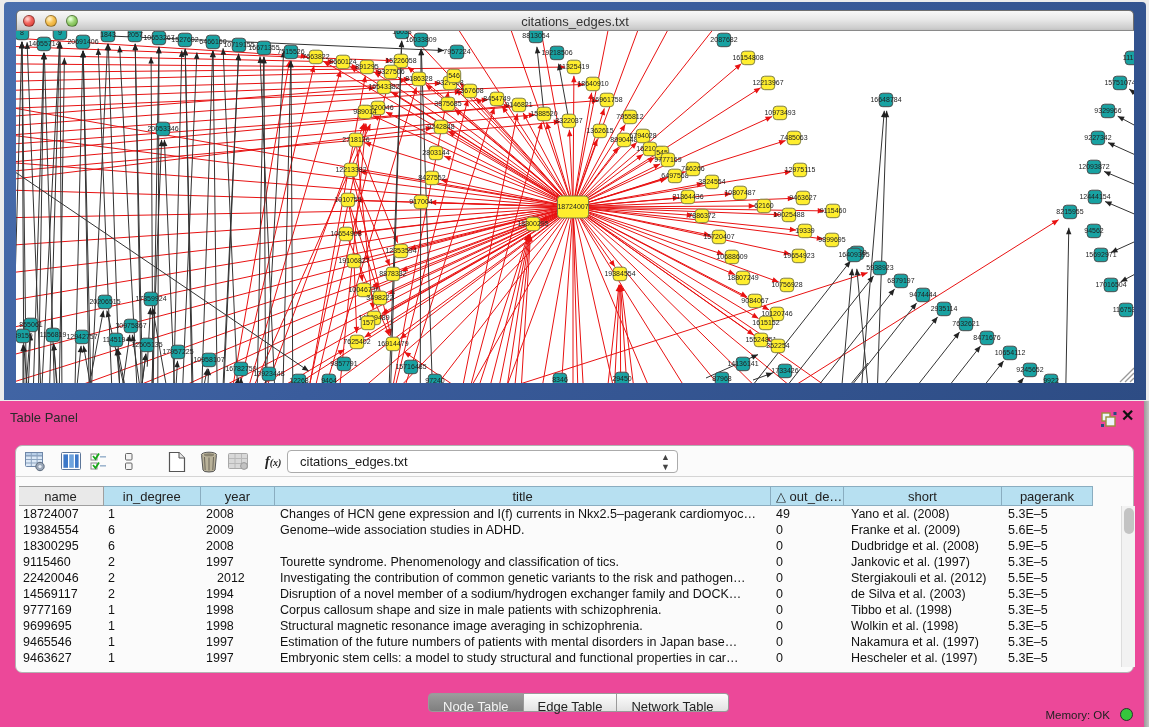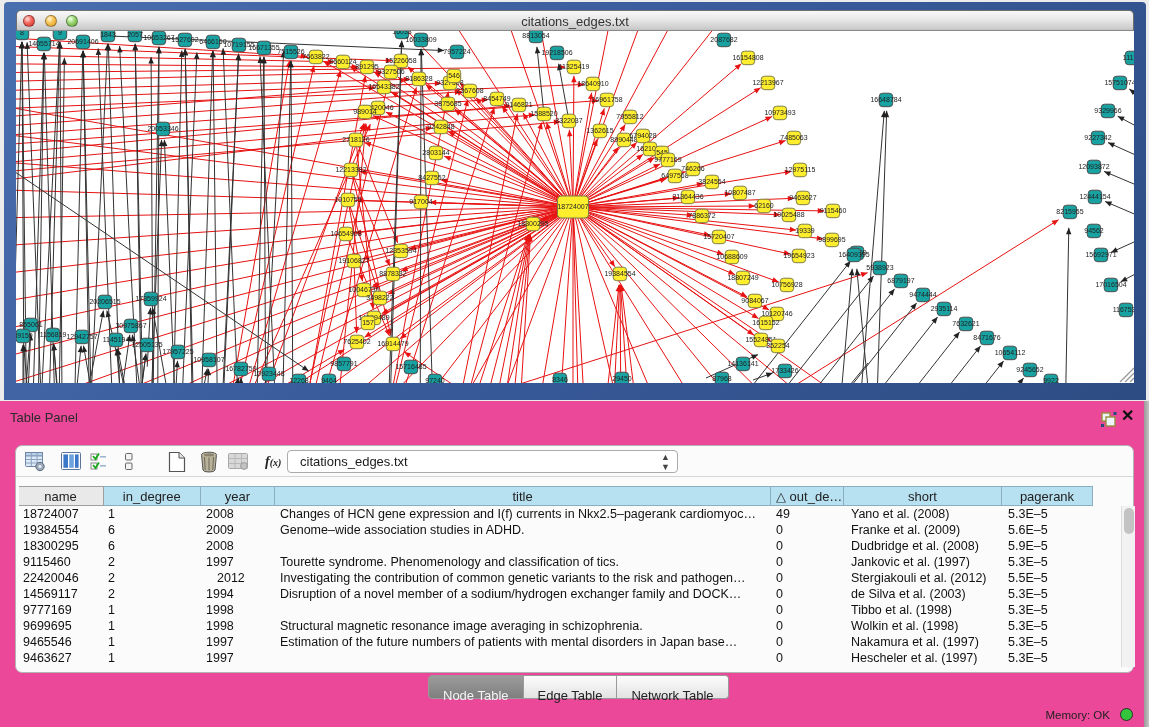--- a/index.html
+++ b/index.html
@@ -33,21 +33,21 @@
 #tbl { position:absolute; left:2px; top:40px; width:1103px; height:182px; font-size:12.5px; color:#111; }
 .hcell { position:absolute; top:0; height:20px; background:#b7e0f1;
   border:1px solid #8aadc0; border-left:none; text-align:center; font-size:13px; color:#222; line-height:19px; }
 .trow { position:absolute; height:16px; white-space:nowrap; overflow:hidden; }
 .c { position:absolute; top:0; height:16px; line-height:16px; overflow:hidden; white-space:nowrap; }
 
 #vsb { position:absolute; left:1105px; top:60px; width:14px; height:161px; background:#f2f2f2; border-left:1px solid #ddd; }
 #vsb-thumb { position:absolute; left:2px; top:2px; width:10px; height:26px; background:#c3c3c3; border-radius:5px; }
 
 #tabs { position:absolute; left:428px; top:274px; height:19px; font-size:13px; }
-.tab { float:left; height:19px; line-height:18px; padding:11px 14px; border:1px solid #9a9a9a; border-left:none; background:linear-gradient(#fdfdfd,#e2e2e2); color:#222; }
+.tab { float:left; height:19px; line-height:18px; padding:4px 14px; border:1px solid #9a9a9a; border-left:none; background:linear-gradient(#fdfdfd,#e2e2e2); color:#222;margin-top:18px; }
 .tab.first { border-left:1px solid #9a9a9a; border-radius:4px 0 0 4px; }
 .tab.last { border-radius:0 4px 4px 0; }
 .tab.sel { background:linear-gradient(#9c9c9c,#7f7f7f); color:#f4f4f4; }
 #mem { position:absolute; right:34px; top:308px; font-size:11.5px; color:#222;padding-left:24px; }
 #memdot { position:absolute; left:1120px; top:307px; width:13px; height:13px; border-radius:50%; background:#35c53c; border:1px solid #2c2c2c; }
 </style>
 </head>
 <body>
 <div id="page">
   <div id="gwin">
@@ -956,20 +956,21 @@
             <div class="c" style="left:188px;width:69px">1994</div>
             <div class="c" style="left:262px;width:491px">Disruption of a novel member of a sodium/hydrogen exchanger family and DOCK…</div>
             <div class="c" style="left:758px;width:68px">0</div>
             <div class="c" style="left:833px;width:151px">de Silva et al. (2003)</div>
             <div class="c" style="left:990px;width:85px">5.3E–5</div>
           </div>
 <div class="trow" style="top:116px;left:0;width:1103px">
             <div class="c" style="left:5px;width:80px">9777169</div>
             <div class="c" style="left:90px;width:93px">1</div>
             <div class="c" style="left:188px;width:69px">1998</div>
+            <div class="c" style="left:262px;width:491px">Corpus callosum shape and size in male patients with schizophrenia.</div>
             <div class="c" style="left:758px;width:68px">0</div>
             <div class="c" style="left:833px;width:151px">Tibbo et al. (1998)</div>
             <div class="c" style="left:990px;width:85px">5.3E–5</div>
           </div>
 <div class="trow" style="top:132px;left:0;width:1103px">
             <div class="c" style="left:5px;width:80px">9699695</div>
             <div class="c" style="left:90px;width:93px">1</div>
             <div class="c" style="left:188px;width:69px">1998</div>
             <div class="c" style="left:262px;width:491px">Structural magnetic resonance image averaging in schizophrenia.</div>
             <div class="c" style="left:758px;width:68px">0</div>
@@ -982,20 +983,21 @@
             <div class="c" style="left:188px;width:69px">1997</div>
             <div class="c" style="left:262px;width:491px">Estimation of the future numbers of patients with mental disorders in Japan base…</div>
             <div class="c" style="left:758px;width:68px">0</div>
             <div class="c" style="left:833px;width:151px">Nakamura et al. (1997)</div>
             <div class="c" style="left:990px;width:85px">5.3E–5</div>
           </div>
 <div class="trow" style="top:164px;left:0;width:1103px">
             <div class="c" style="left:5px;width:80px">9463627</div>
             <div class="c" style="left:90px;width:93px">1</div>
             <div class="c" style="left:188px;width:69px">1997</div>
+            <div class="c" style="left:262px;width:491px">Embryonic stem cells: a model to study structural and functional properties in car…</div>
             <div class="c" style="left:758px;width:68px">0</div>
             <div class="c" style="left:833px;width:151px">Hescheler et al. (1997)</div>
             <div class="c" style="left:990px;width:85px">5.3E–5</div>
           </div>
         </div>
       <div id="vsb">
           <div id="vsb-thumb"></div>
         </div>
     </div>
     <div id="tabs">

